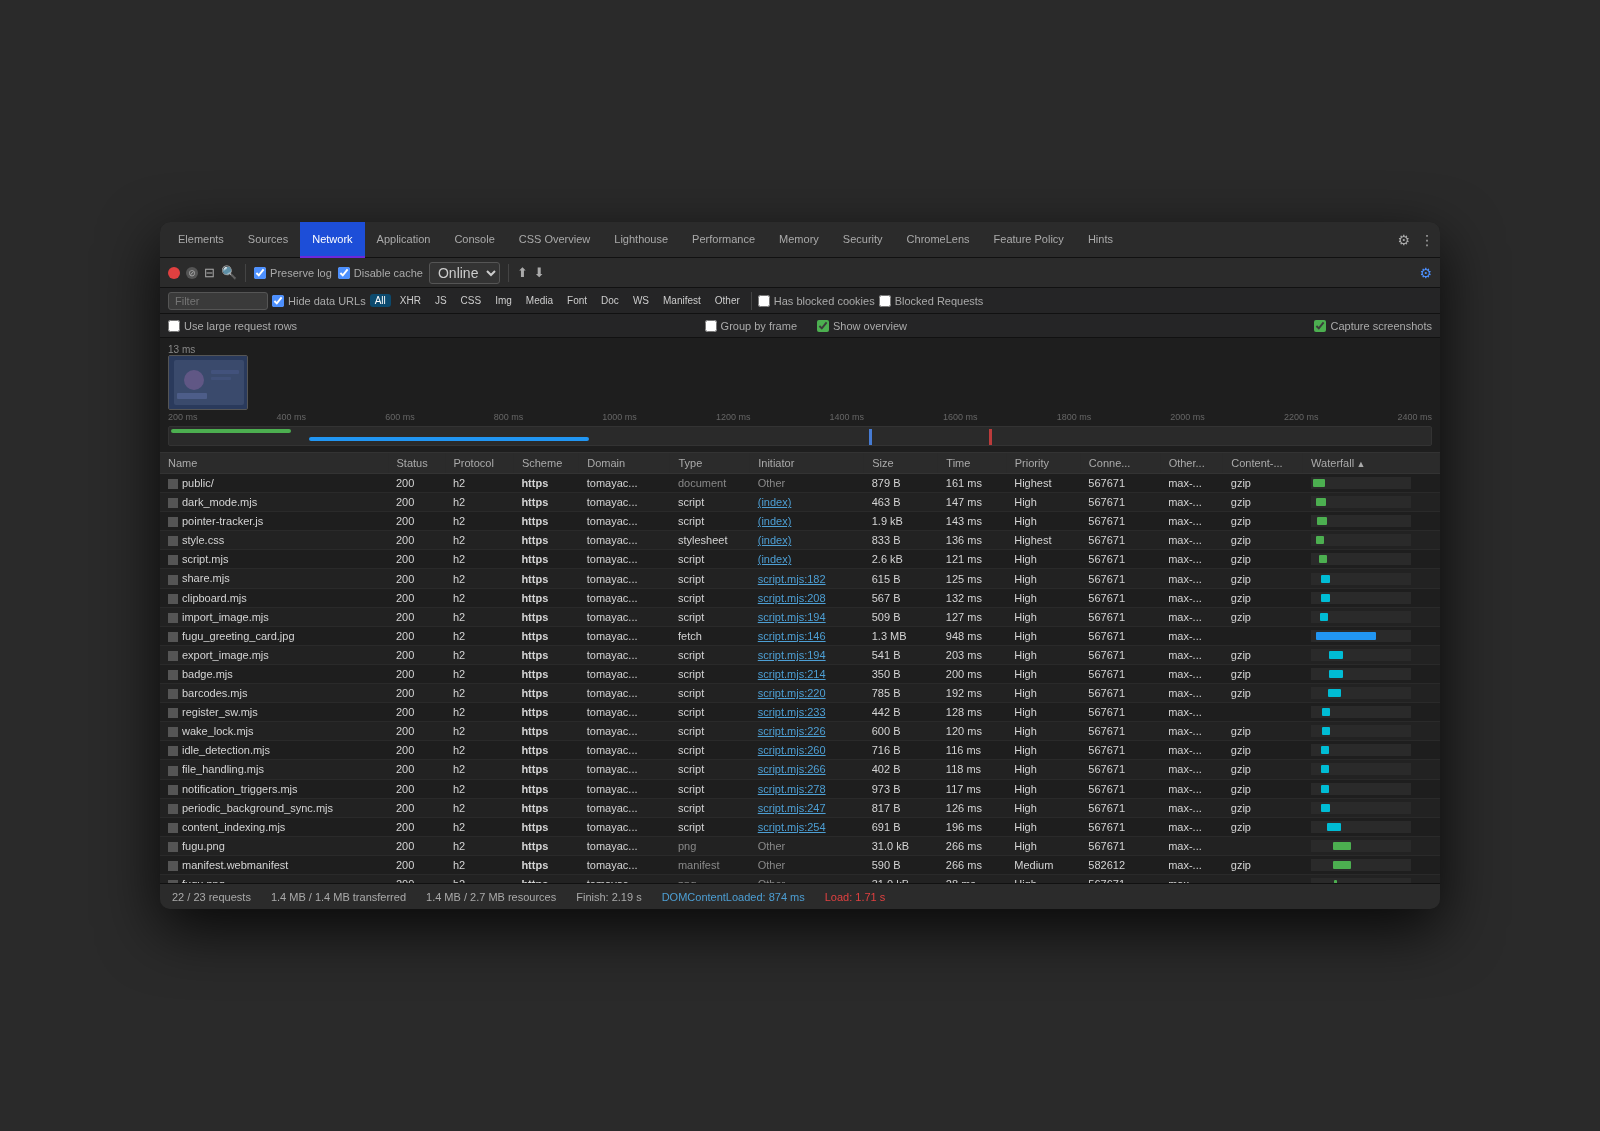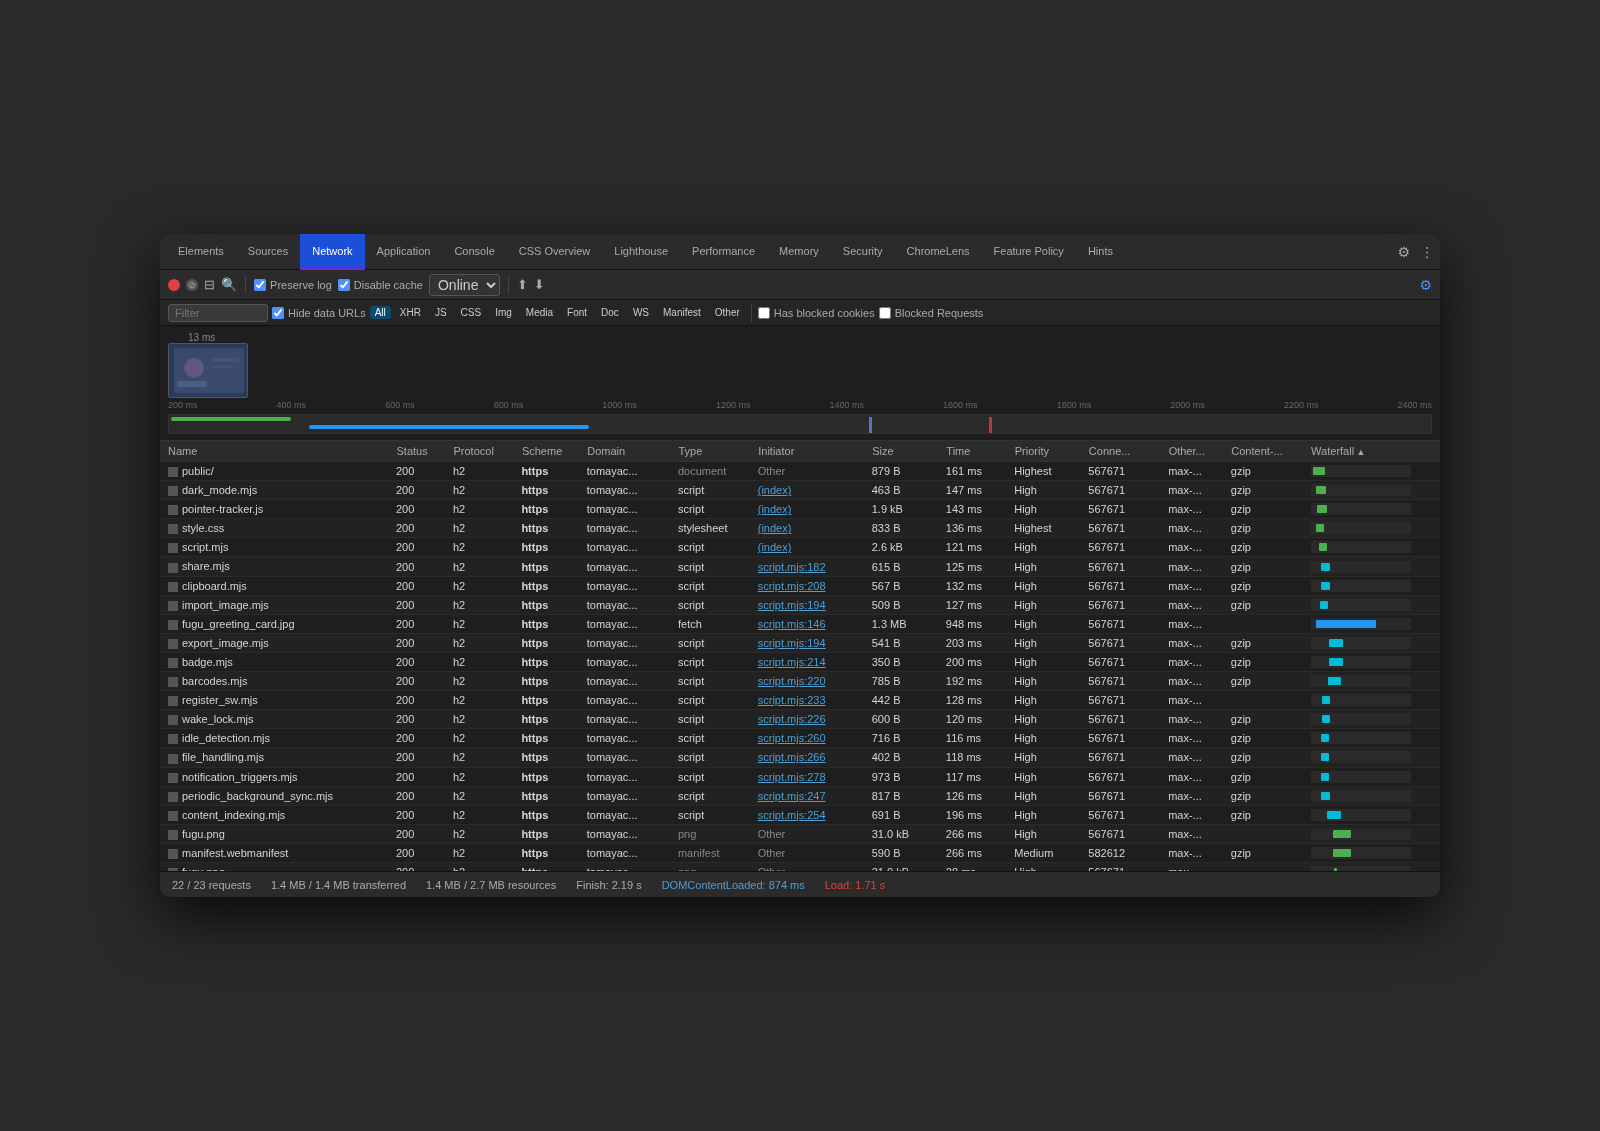--- a/index.html
+++ b/index.html
@@ -159,21 +159,21 @@
       background: #1e1e1e;
       border-bottom: 1px solid #333;
       padding: 4px 0;
     }
     .overview-screenshot {
       padding: 2px 8px;
       display: flex;
       align-items: center;
       gap: 8px;
     }
-    .screenshot-time { font-size: 10px; color: #888; margin-left: 20px; text-align: right; }
+    .screenshot-time { font-size: 10px; color: #888; margin-left: 0; text-align: right; }
     .screenshot-thumb {
       width: 80px; height: 55px;
       background: linear-gradient(135deg, #2a3a5c 0%, #3a2a4c 50%, #4a3a2c 100%);
       border: 1px solid #555;
       border-radius: 2px;
       display: flex; align-items: center; justify-content: center;
       color: #999; font-size: 9px;
       overflow: hidden;
     }
     .timeline-bar {
@@ -330,20 +330,38 @@
     <label class="toolbar-label">
       <input type="checkbox" class="checkbox-small" style="">
       <span>Has blocked cookies</span>
     </label>
     <label class="toolbar-label">
       <input type="checkbox" class="checkbox-small" style="">
       <span>Blocked Requests</span>
     </label>
   </div>
 
+  <div class="optionsbar">
+    <label class="option-label">
+      <input type="checkbox" class="checkbox-small" style="">
+      <span>Use large request rows</span>
+    </label>
+    <label class="option-label" style="margin-left:auto;">
+      <input type="checkbox" class="checkbox-small" style="">
+      <span>Group by frame</span>
+    </label>
+    <label class="option-label" style="margin-left:0;">
+      <input type="checkbox" class="checkbox-small" checked="" style="accent-color: rgb(76, 175, 80);">
+      <span>Show overview</span>
+    </label>
+    <label class="option-label" style="margin-left:auto;">
+      <input type="checkbox" class="checkbox-small" checked="" style="accent-color: rgb(76, 175, 80);">
+      <span>Capture screenshots</span>
+    </label>
+  </div>
 
   <div class="overview">
     <div class="overview-screenshot">
       <div style="display:flex;flex-direction:column;align-items:flex-start;">
         <span class="screenshot-time">13 ms</span>
         <div class="screenshot-thumb">
           <svg width="80" height="55" xmlns="http://www.w3.org/2000/svg">
             <rect width="80" height="55" fill="#2a3a5c"></rect>
             <rect x="5" y="5" width="70" height="45" rx="2" fill="#3a4a6c"></rect>
             <circle cx="25" cy="25" r="10" fill="#6a5a8c" opacity="0.8"></circle>

